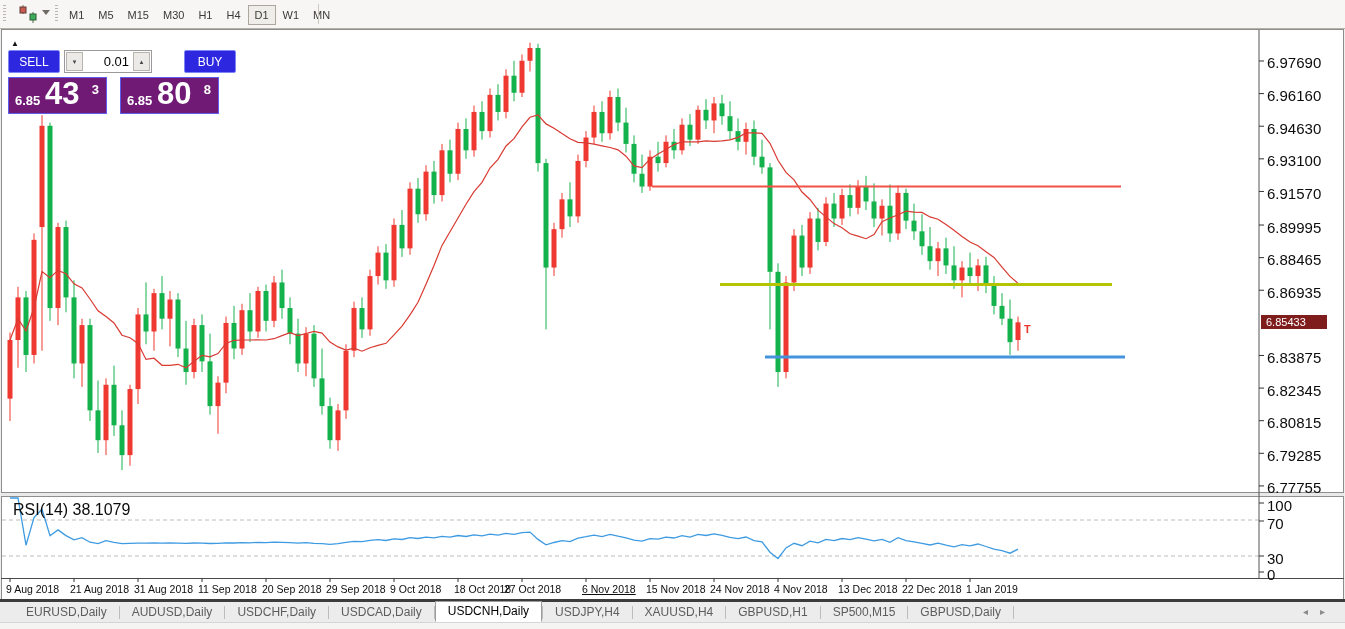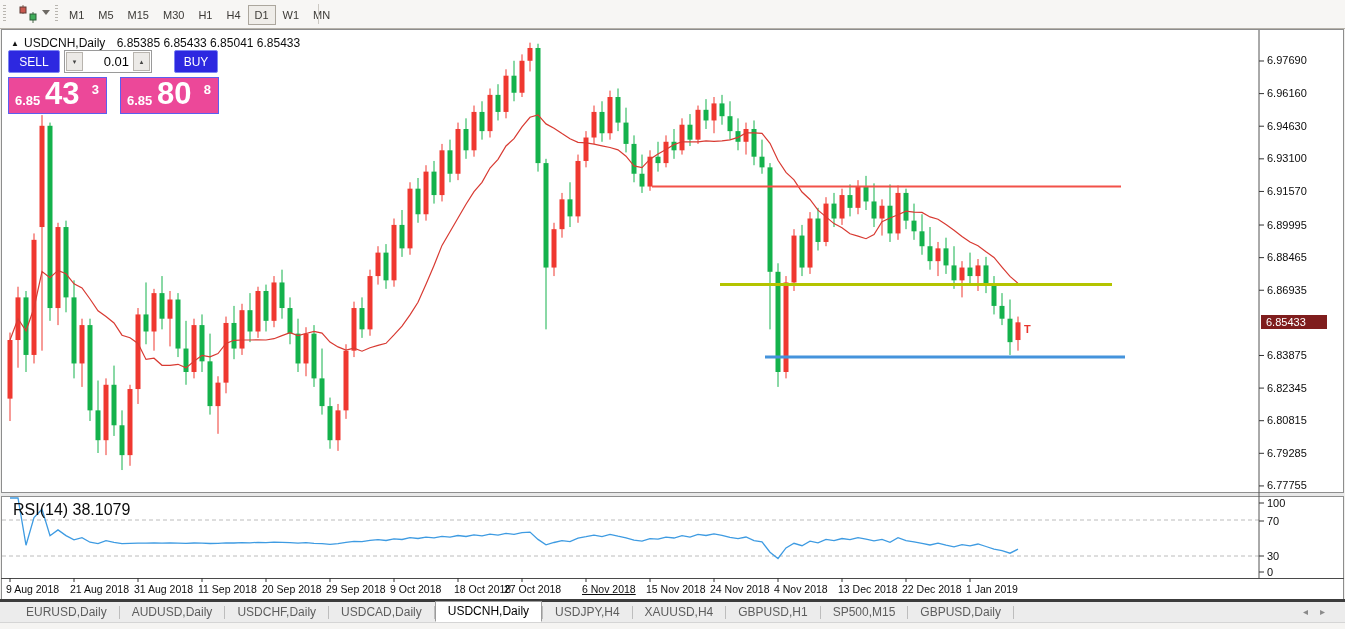--- a/index.html
+++ b/index.html
@@ -30,41 +30,41 @@
   .axis-sep { position:absolute; left:1px; top:578px; width:1343px; height:1px; background:#4a4a4a; }
   .win-bottom { position:absolute; left:0; top:599px; width:1345px; height:3px; background:#3c3c3c; }
 
   svg#overlay { position:absolute; left:0; top:0; width:1345px; height:629px; }
 
   .chart-header { position:absolute; left:24px; top:36px; font-size:12px; color:#0d0d0d; white-space:nowrap; }
   .hdr-tri { position:absolute; left:11px; top:39px; font-size:8px; color:#111; }
   .hdr-sym { font-weight:bold; font-weight:normal; }
   .hdr-ohlc { margin-left:8px; }
 
-  .lbl { position:absolute; font-size:11px; color:#0c0c0c; white-space:nowrap; }
+  .lbl { position:absolute; font-size:15px; color:#0c0c0c; white-space:nowrap; }
   .date-lbl { position:absolute; font-size:10.5px; color:#0c0c0c; white-space:nowrap; top:583px; }
   .price-tag { position:absolute; left:1261px; width:66px; height:14px; background:#7f1d1d;
                color:#fff; font-size:11px; line-height:14px; padding-left:5px; }
   .rsi-title { position:absolute; left:13px; top:501px; font-size:16px; color:#0c0c0c; }
   .t-marker { position:absolute; font-size:11px; font-weight:bold; color:#e8352e; }
 
   
   .ocp { position:absolute; left:8px; top:50px; width:222px; height:64px; }
   .ocp .btn { position:absolute; top:0; height:23px; background:#2d28e0; color:#fff;
               font-size:12px; text-align:center; line-height:22px; cursor:pointer;
               border:1px solid #7d86f2; border-radius:2px; }
   .ocp .sell-btn { left:0; width:52px; }
-  .ocp .buy-btn  { left:166px; width:44px; }
+  .ocp .buy-btn  { left:176px; width:52px; }
   .spin { position:absolute; left:56px; top:0; width:88px; height:23px; background:#fff;
           border:1px solid #9a9a9a; }
   .spin .val { position:absolute; right:22px; top:3px; font-size:13px; color:#000; }
   .spin .dn, .spin .up { position:absolute; top:1px; width:17px; height:19px; background:#eceae7;
           border:1px solid #b8b4ae; font-size:7px; color:#444; text-align:center; line-height:18px; cursor:pointer; }
   .spin .dn { left:1px; } .spin .up { right:1px; }
-  .quote { position:absolute; top:27px; width:99px; height:37px; background:#ec4899;
+  .quote { position:absolute; top:27px; width:99px; height:37px; background:#701a75;
            border:1px solid #5b5ff0; color:#fff; cursor:pointer;padding-left:24px; }
   .quote.sellq { left:0; } .quote.buyq { left:112px; }
   .q-small { position:absolute; left:6px; bottom:5px; font-size:13px; font-weight:bold; }
   .q-big { position:absolute; left:36px; bottom:1px; font-size:31px; font-weight:bold; letter-spacing:0; }
   .q-sup { position:absolute; right:7px; top:4px; font-size:13px; font-weight:bold; }
 
   
   .tabbar { position:absolute; left:0; top:602px; width:1345px; height:21px; background:#ececec;
             border-bottom:1px solid #d5d5d5; display:flex; align-items:center; }
   .tab { font-size:12px; color:#5d5d5d; padding:2px 12px; white-space:nowrap; cursor:pointer; }
@@ -412,24 +412,20 @@
       <line x1="842" y1="578" x2="842" y2="582" stroke="#333" stroke-width="1"></line>
       <line x1="906" y1="578" x2="906" y2="582" stroke="#333" stroke-width="1"></line>
       <line x1="970" y1="578" x2="970" y2="582" stroke="#333" stroke-width="1"></line>
       <line x1="1259" y1="503" x2="1264" y2="503" stroke="#333" stroke-width="1"></line>
       <line x1="1259" y1="521" x2="1264" y2="521" stroke="#333" stroke-width="1"></line>
       <line x1="1259" y1="556" x2="1264" y2="556" stroke="#333" stroke-width="1"></line>
       <line x1="1259" y1="572" x2="1264" y2="572" stroke="#333" stroke-width="1"></line>
     </svg>
 
   <span class="hdr-tri">▲</span>
-  <div class="chart-header">
-    <span class="hdr-sym">USDCNH,Daily</span>
-    <span class="hdr-ohlc">6.85385 6.85433 6.85041 6.85433</span>
-  </div>
 
   <div class="ocp">
     <div class="btn sell-btn">SELL</div>
     <div class="spin">
       <div class="dn">▾</div>
       <div class="val">0.01</div>
       <div class="up">▴</div>
     </div>
     <div class="btn buy-btn">BUY</div>
     <div class="quote sellq">

